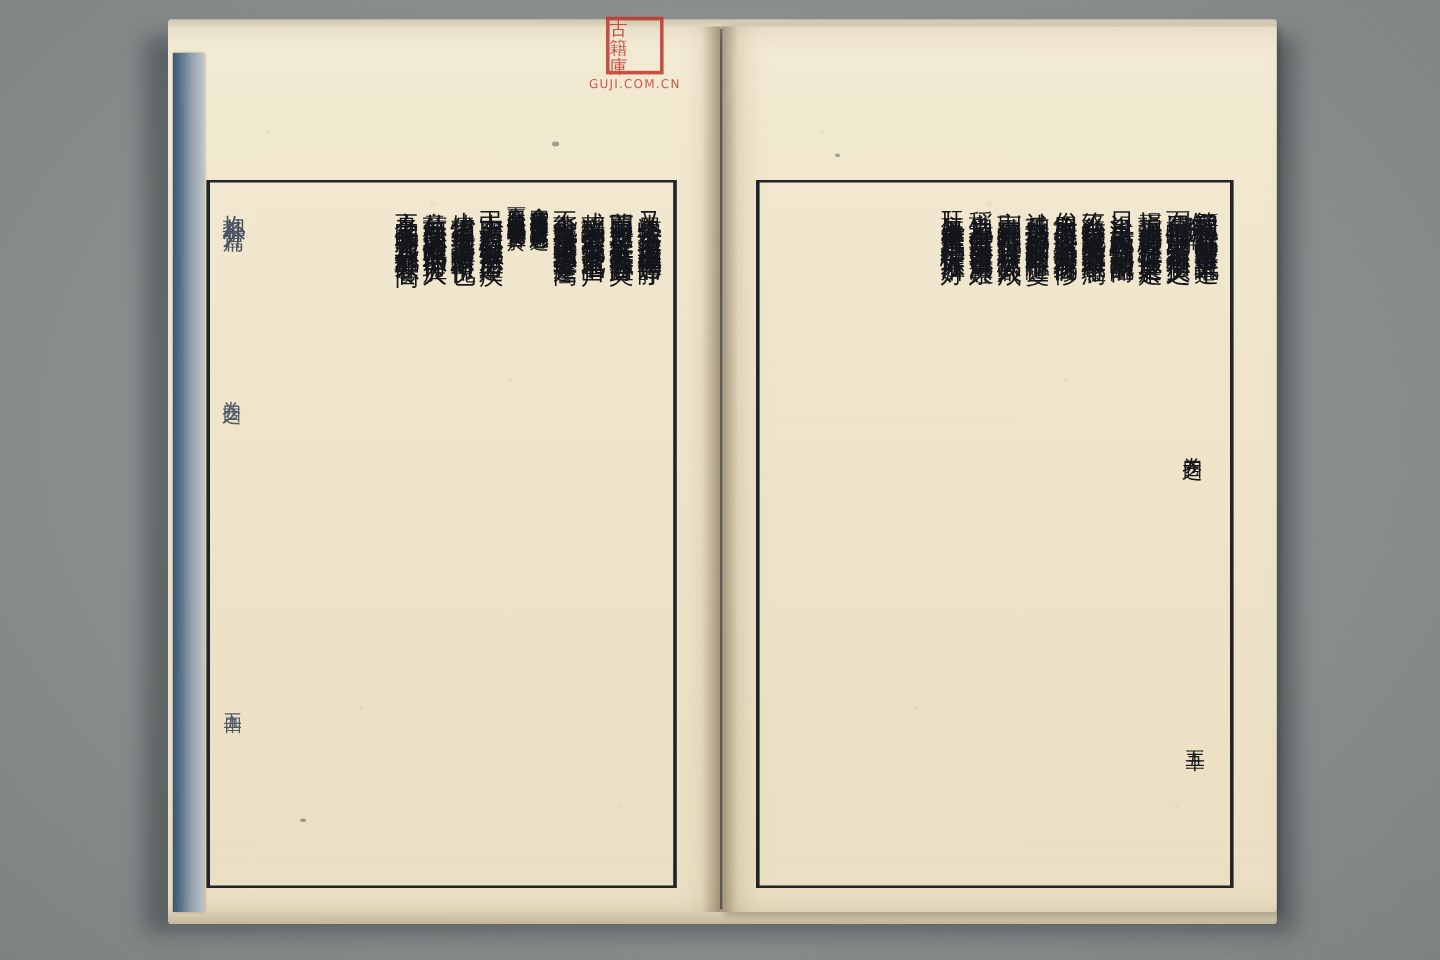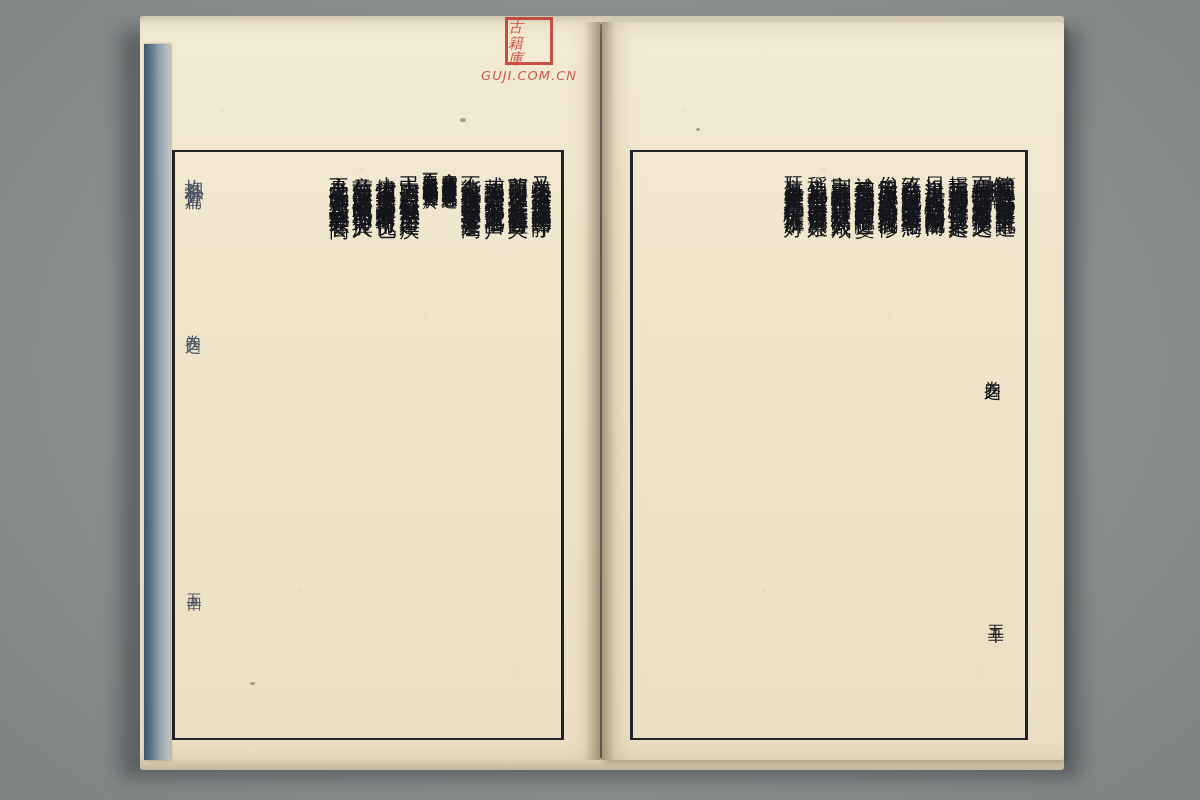--- a/index.html
+++ b/index.html
@@ -170,41 +170,40 @@
     opacity: 0.8;
   }
 
   
   #seal {
     position: absolute;
     left: 500px; top: 14px;
     width: 58px; height: 72px;
     background: rgba(190,44,36,0.0);
     display: flex; flex-direction: column;
-    align-items: center; justify-content: center;
+    align-items: center; 
     z-index: 5;
-    font-style: italic;
   }
   #seal-box {
     width: 48px; height: 48px;
     border: 3px solid #c0362c;
     color: #c0362c;
     font-family: "DejaVu Serif", serif;
     font-size: 15px;
     line-height: 1.05;
     display: grid;
     grid-template-columns: 1fr 1fr;
     align-items: center;
     justify-items: center;
     opacity: 0.85;
     letter-spacing: 0;
   }
   #seal-caption {
     margin-top: 3px;
-    font-size: 13px;
+    font-size: 10px;
     color: #c0362c;
     letter-spacing: 1px;
     opacity: 0.8;
     font-family: "DejaVu Sans", sans-serif;
   }
 
   
   .blot { position: absolute; background: #4a4335; border-radius: 50%; opacity: .45; }
 
   

